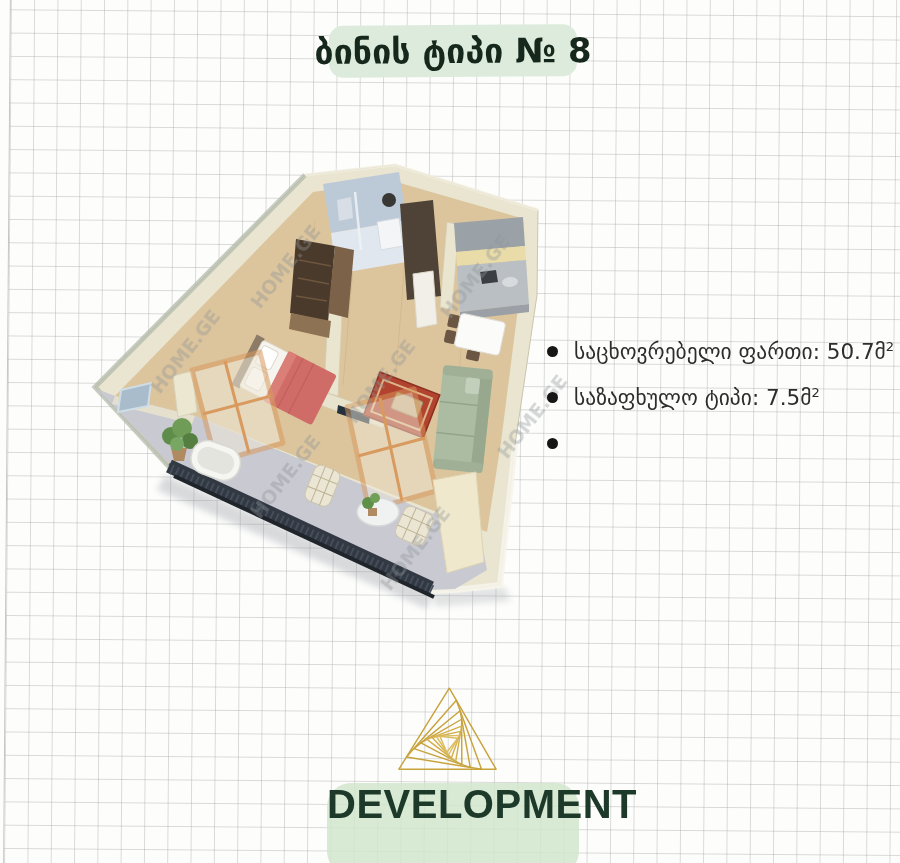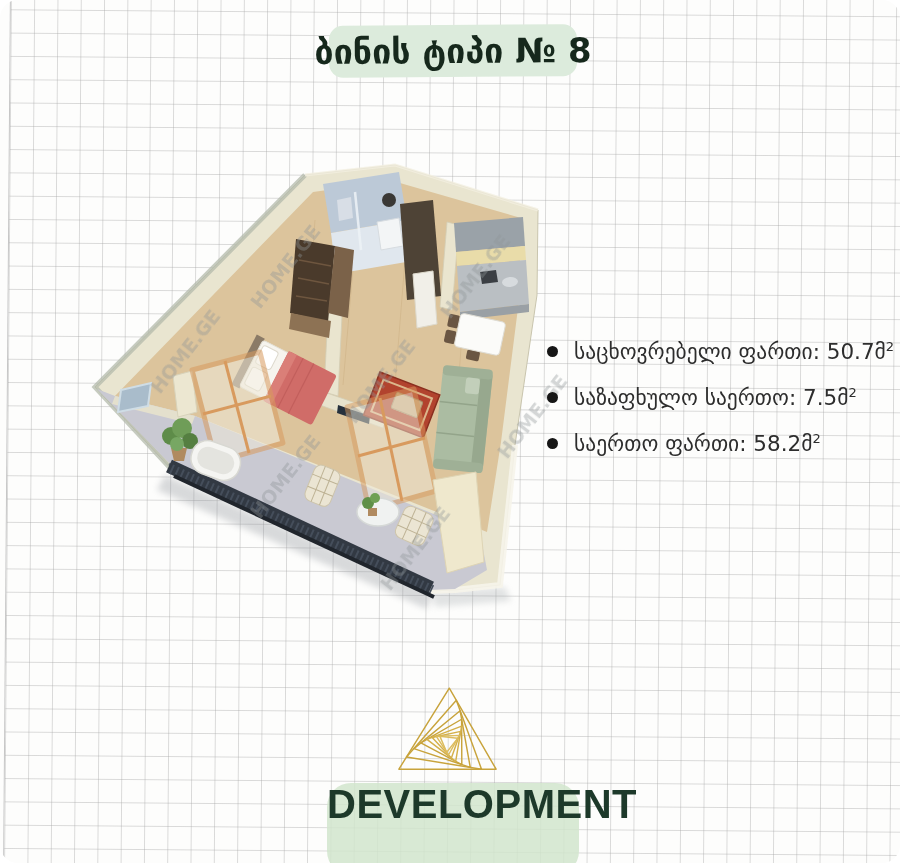--- a/index.html
+++ b/index.html
@@ -1,18 +1,18 @@
 <!DOCTYPE html>
 <html style="--title-highlight: #dcebdc; --title-text: #16281c; --body-text: #2d2d2d; --brand-text: #1d392a; --logo-gold: #c8a33b;"><head>
 <meta charset="utf-8">
 <style>
   html,body{margin:0;padding:0;background:#ffffff;}
   .flyer{
     position:relative;width:900px;height:863px;overflow:hidden;
-    background:#fdfdfc;font-family:"DejaVu Sans",sans-serif;border-radius:18px;
+    background:#fdfdfc;font-family:"DejaVu Sans",sans-serif;
   }
   
   .grid{
     position:absolute;left:10px;top:-14px;right:-30px;bottom:-30px;
     background-image:
       linear-gradient(to right, rgba(168,168,168,.42) 1px, transparent 1px),
       linear-gradient(to bottom, rgba(168,168,168,.42) 1px, transparent 1px);
     background-size:23.3px 23.3px;
     border-left:1px solid #c6c6c6;
     transform:rotate(.45deg);transform-origin:top left;
@@ -235,25 +235,24 @@
     </g>
   </svg>
 
   <ul class="areas">
     <li>
       <span class="dot"></span>
       <span class="txt"><span>საცხოვრებელი ფართი: 50.7მ</span><sup>2</sup></span>
     </li>
     <li>
       <span class="dot"></span>
-      <span class="txt"><span>საზაფხულო საერთო: 7.5მ</span><sup>2</sup></span>
+      <span class="txt"><span>საზაფხულო ტიპი: 7.5მ</span><sup>2</sup></span>
     </li>
     <li>
       <span class="dot"></span>
-      <span class="txt"><span>საერთო ფართი: 58.2მ</span><sup>2</sup></span>
     </li>
   </ul>
 
   <svg class="logo" viewBox="0 0 120 100" xmlns="http://www.w3.org/2000/svg">
     <g fill="none" stroke="#c8a33b" stroke-width="1.6" stroke-linejoin="round">
       <polygon points="62,8 114,98 6,98"></polygon>
       <polygon points="69.8,21.5 97.8,98 14.4,84.5"></polygon>
       <polygon points="74,33 85.3,96 22.7,75.1"></polygon>
       <polygon points="75.7,42.5 75.9,92.9 30.4,68.8"></polygon>
       <polygon points="75.7,50.1 69.1,89.3 37.2,64.9" stroke="#d4b04a"></polygon>

